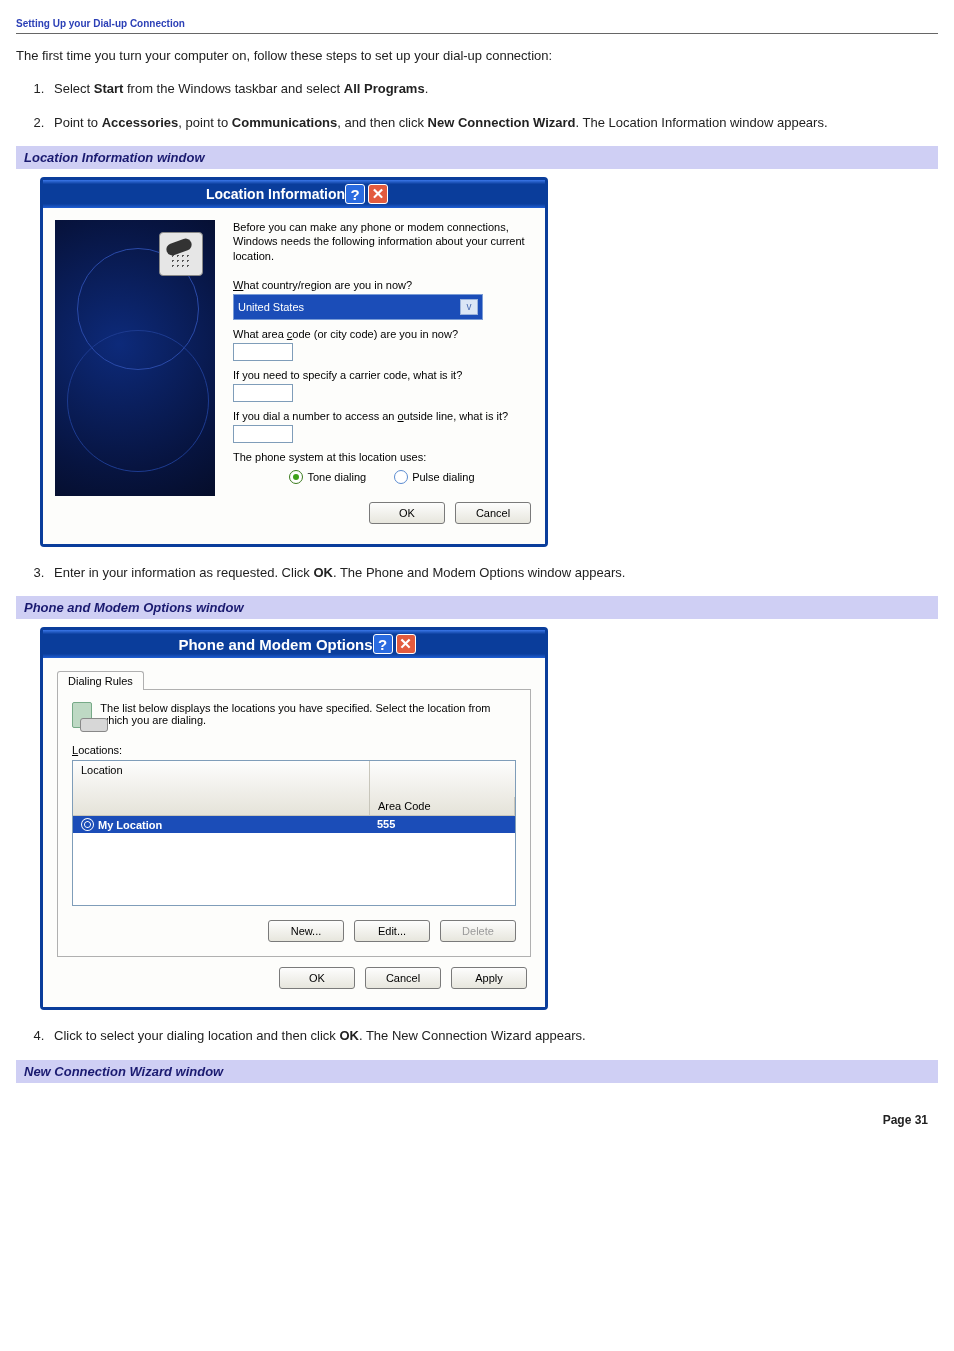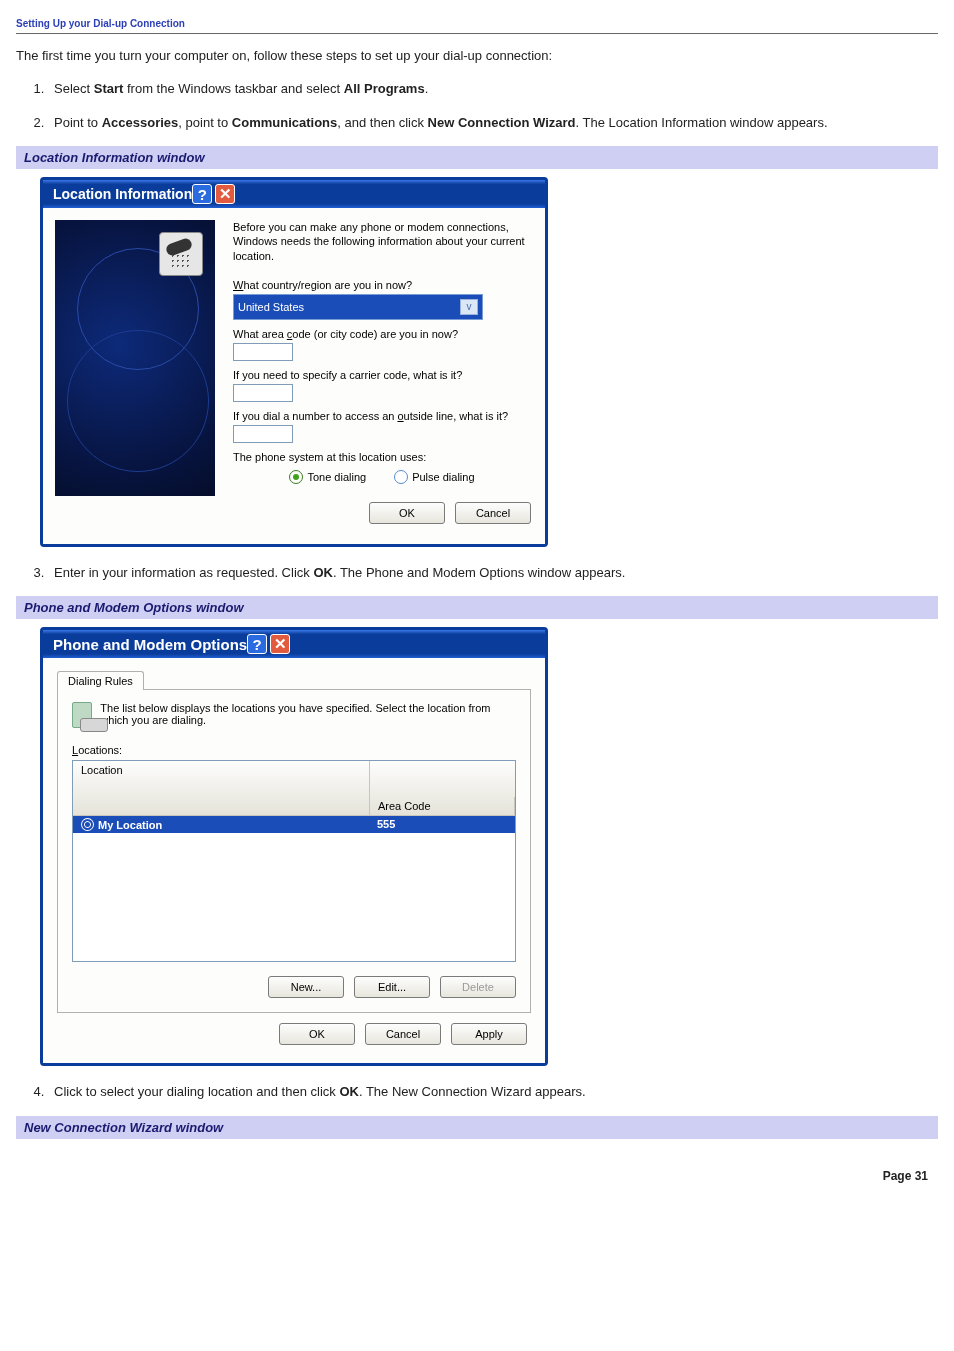--- a/index.html
+++ b/index.html
@@ -56,21 +56,21 @@
     background: #ece9d8;
     width: 508px;
     box-sizing: border-box;
     font-family: Tahoma, sans-serif;
     font-size: 11px;
     color: #000;
   }
   .titlebar {
     display: flex;
     align-items: center;
-    justify-content: flex-start;
+    justify-content: center;
     background: linear-gradient(to bottom, #3a76e8 0%, #0a3d9b 15%, #0a3d9b 85%, #1f5ed4 100%);
     color: #fff;
     font-weight: bold;
     font-size: 14px;
     padding: 3px 4px 3px 10px;
     height: 22px;
   }
   .tbtns {
     display: flex;
     gap: 3px;
@@ -245,21 +245,21 @@
   }
   .panel-top .ic .md {
     width: 26px; height: 12px; border: 1px solid #888; background: #d7d7d7;
     border-radius: 3px; position: absolute; left: 8px; top: 16px;
   }
   .loc-label { margin: 12px 0 4px 0; }
   .loc-label .ul { text-decoration: underline; }
   .listbox {
     border: 1px solid #7f9db9;
     background: #fff;
-    height: 202px;
+    height: 146px;
     width: 100%;
     box-sizing: border-box;
     display: flex; flex-direction: column;
   }
   .list-head {
     display: flex;
     background: linear-gradient(#fdfdfd, #e5e3d9);
     border-bottom: 1px solid #c8c6bb;
     font-size: 11px;
   }

